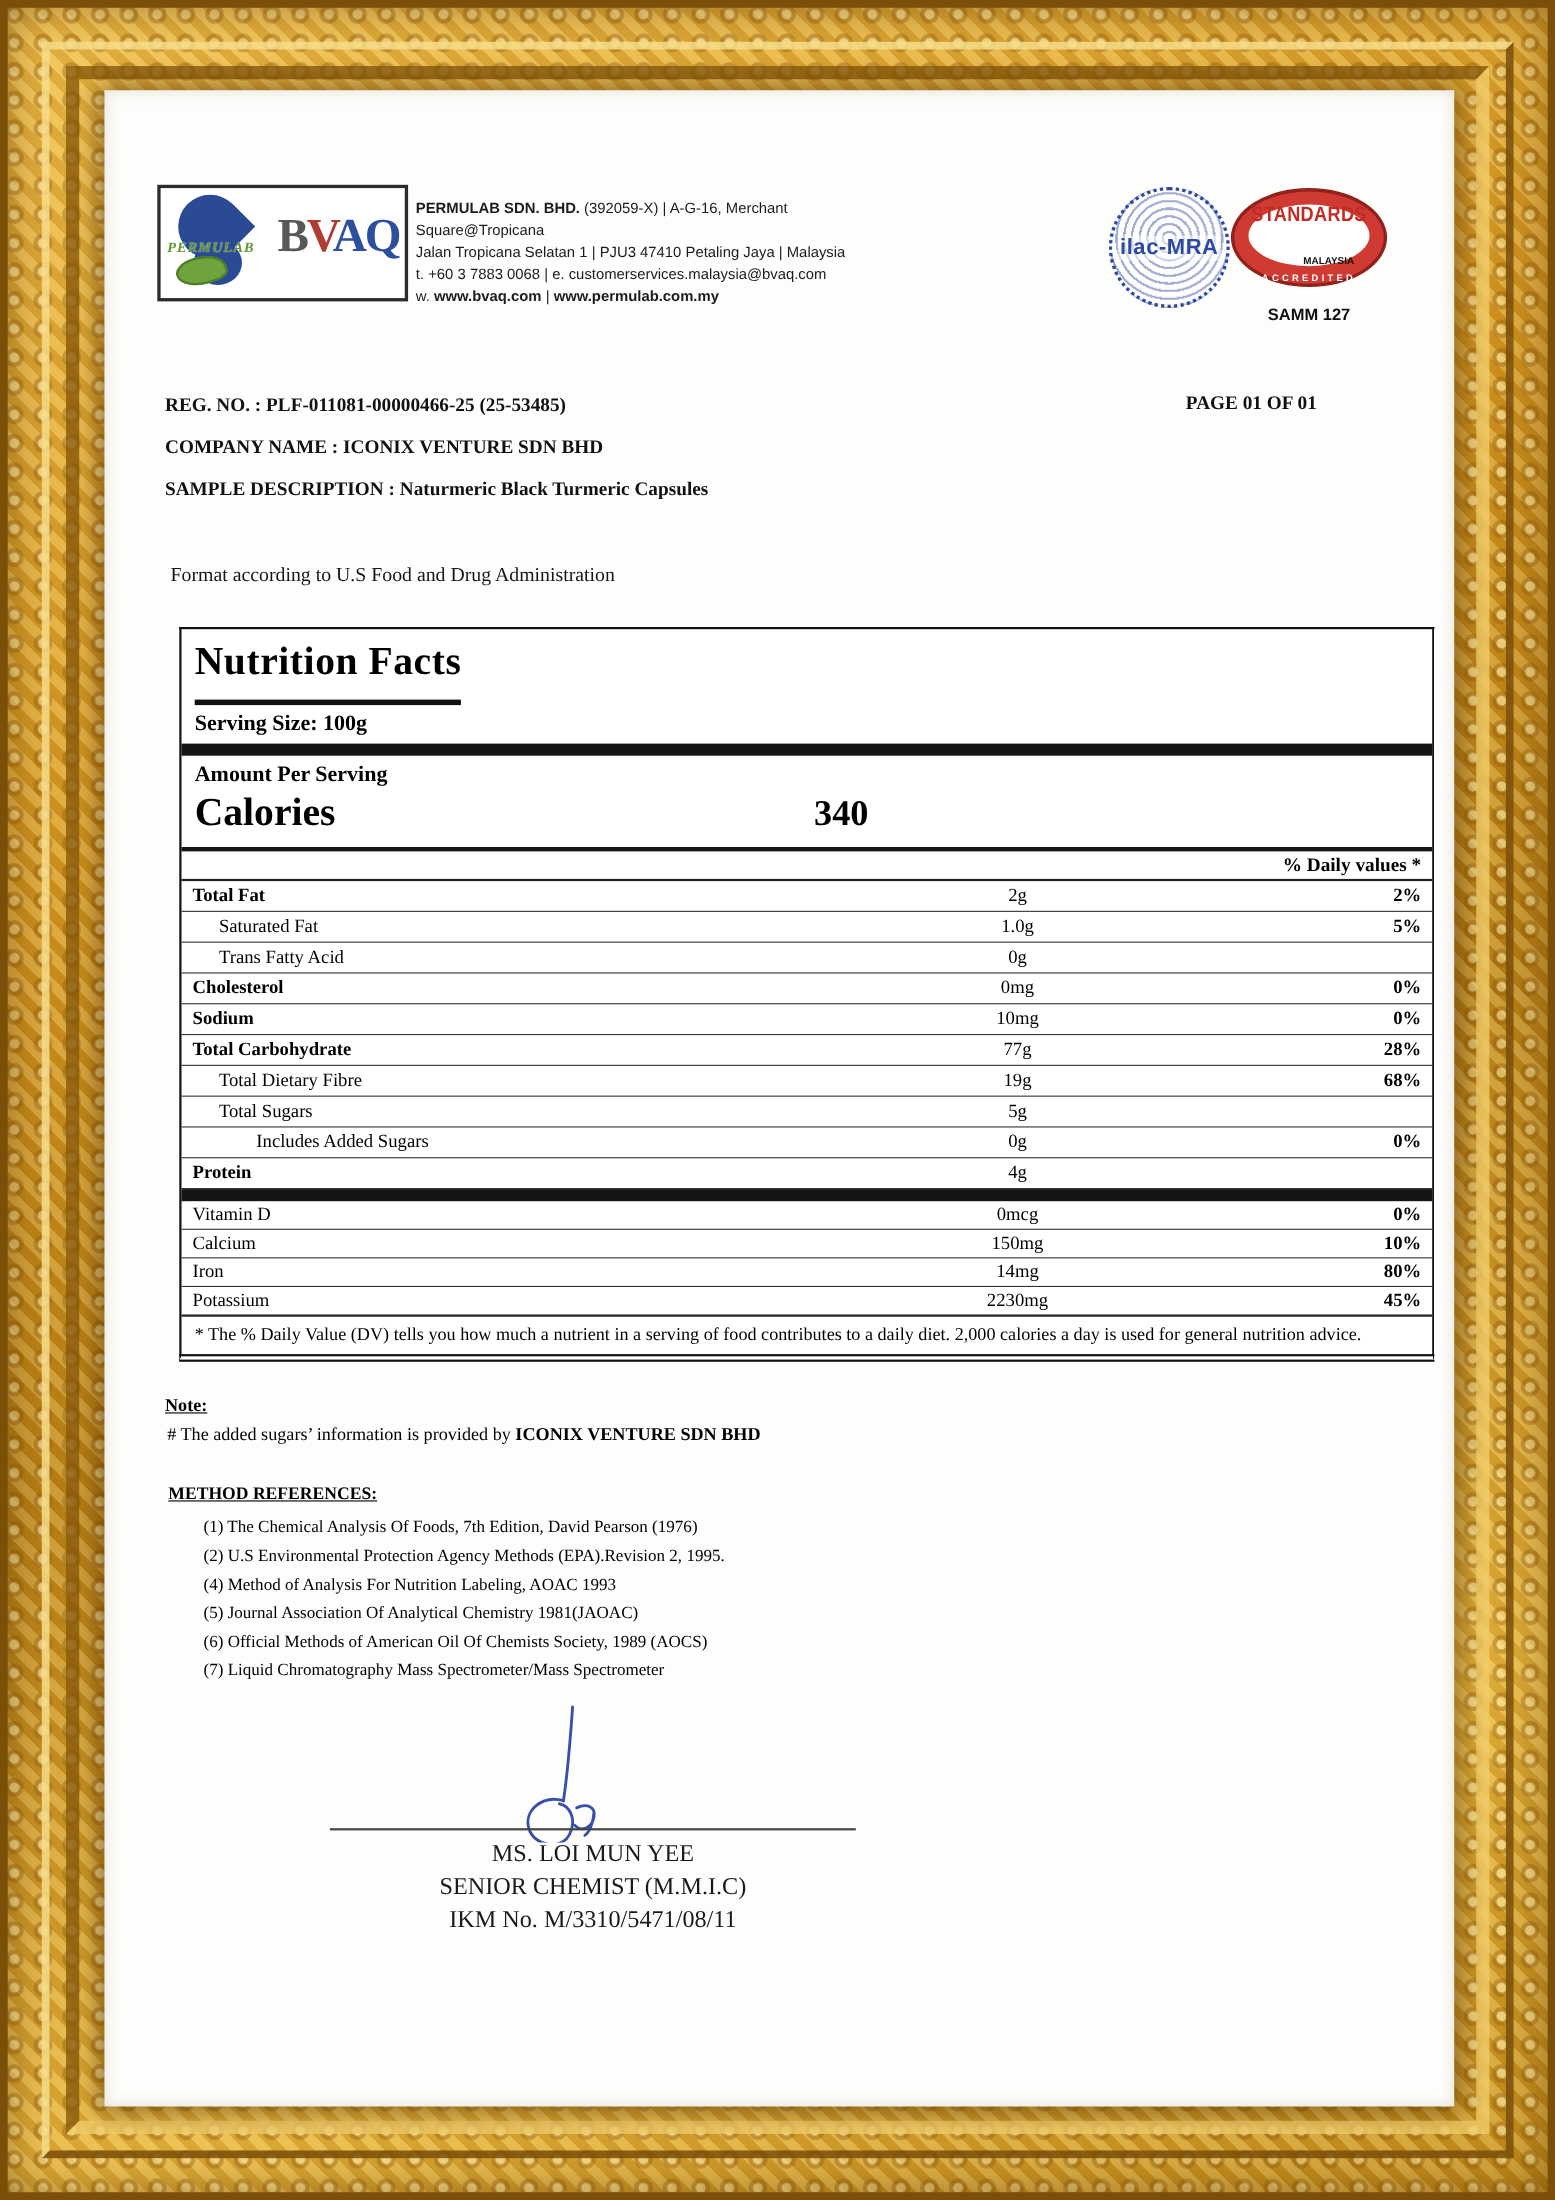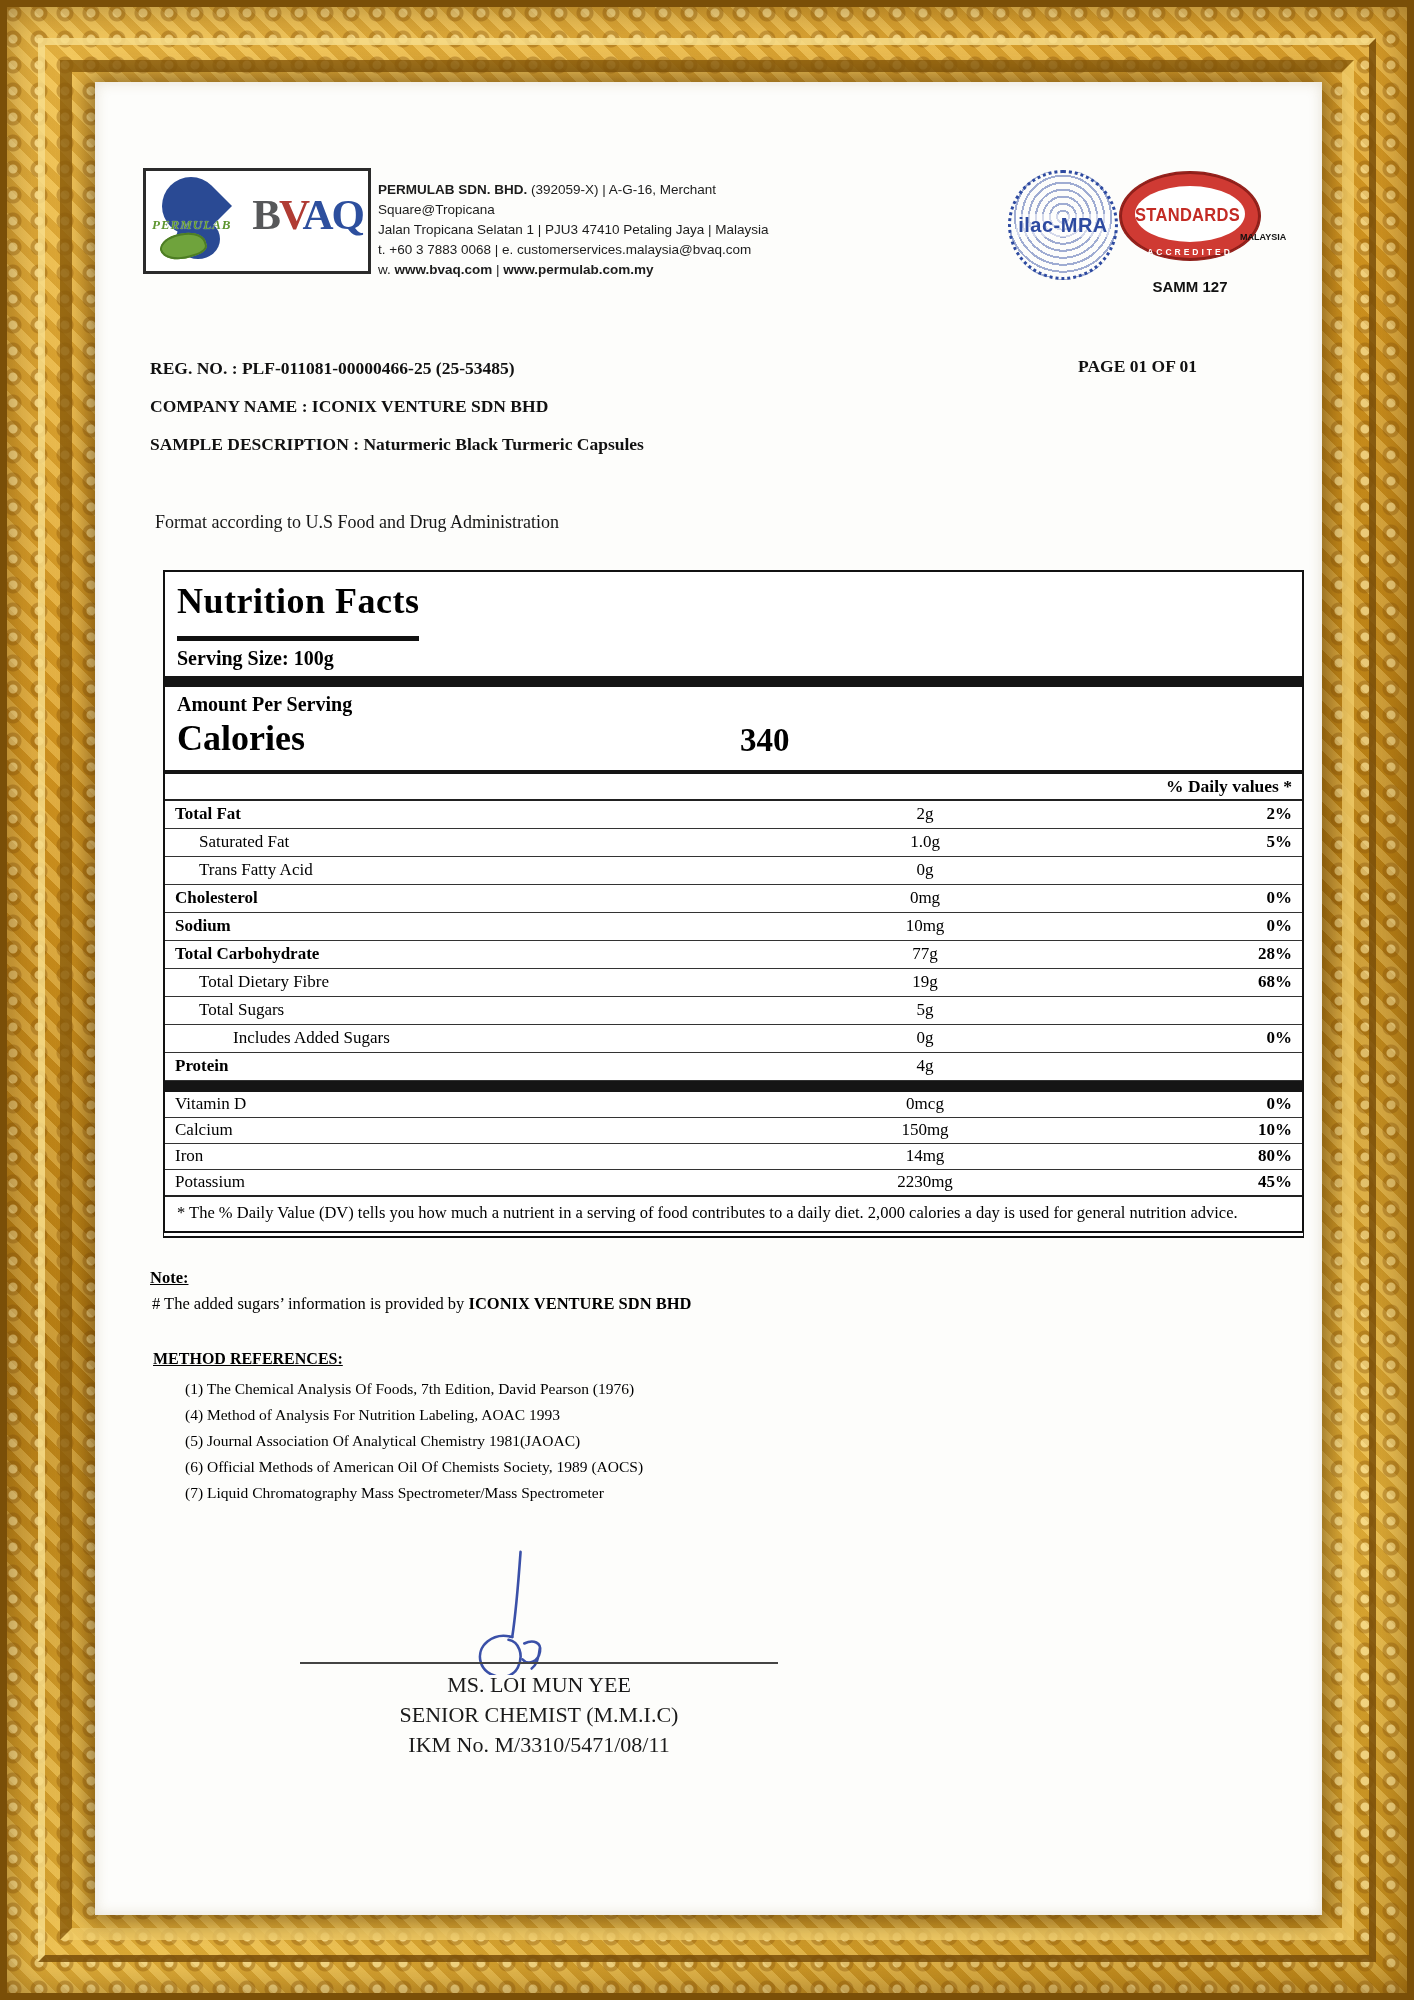--- a/index.html
+++ b/index.html
@@ -42,21 +42,21 @@
         font-size:13.5px;line-height:20px;color:#1c1c1c;}
   .ilac{left:913px;top:88px;width:104px;height:104px;border-radius:50%;
         border:3px dotted #2d4aa0;
         background:repeating-radial-gradient(circle at 50% 42%, rgba(45,74,160,0) 0 5px, rgba(45,74,160,.45) 5px 7px);
         display:flex;align-items:center;justify-content:center;}
   .ilac-label{font-family:"Liberation Sans",sans-serif;font-weight:bold;font-size:20px;color:#2d4aa0;
         background:rgba(255,255,255,.55);padding:0 2px;letter-spacing:.5px;}
   .std{left:1025px;top:90px;width:140px;height:88px;border-radius:50%;background:#cf3a33;
         box-shadow:inset 0 0 0 2px #8e1f1a, 0 0 0 1px #8e1f1a;}
   .std-inner{position:absolute;left:15px;top:14px;right:15px;bottom:18px;background:#fff;border-radius:50%;
-        display:flex;flex-direction:row;align-items:center;justify-content:space-between;}
+        display:flex;flex-direction:column;align-items:center;justify-content:space-between;}
   .std-title{color:#c32b24;font-family:"Liberation Sans",sans-serif;font-weight:bold;font-size:16.5px;
         letter-spacing:.3px;transform:scaleY(1.15);}
   .std-sub{color:#111;font-family:"Liberation Sans",sans-serif;font-weight:bold;font-size:9px;
         align-self:flex-end;margin-right:14px;}
   .std-arc{position:absolute;bottom:3px;left:0;right:0;text-align:center;color:#fff;
         font-family:"Liberation Sans",sans-serif;font-size:8.5px;font-weight:bold;letter-spacing:3px;}
   .samm{left:1025px;top:196px;width:140px;text-align:center;font-family:"Liberation Sans",sans-serif;
         font-weight:bold;font-size:15px;color:#111;}
 
   
@@ -237,20 +237,21 @@
     <div class="nf-footnote">* The % Daily Value (DV) tells you how much a nutrient in a serving of food contributes to a daily diet. 2,000 calories a day is used for general nutrition advice.</div>
   </div>
 
   <div class="abs note-title">Note:</div>
   <div class="abs note-line">
     <span># The added sugars’ information is provided by </span><b>ICONIX VENTURE SDN BHD</b>
   </div>
   <div class="abs refs-title">METHOD REFERENCES:</div>
   <div class="abs refs">
       <div>(1) The Chemical Analysis Of Foods, 7th Edition, David Pearson (1976)</div>
+      <div>(2) U.S Environmental Protection Agency Methods (EPA).Revision 2, 1995.</div>
       <div>(4) Method of Analysis For Nutrition Labeling, AOAC 1993</div>
       <div>(5) Journal Association Of Analytical Chemistry 1981(JAOAC)</div>
       <div>(6) Official Methods of American Oil Of Chemists Society, 1989 (AOCS)</div>
       <div>(7) Liquid Chromatography Mass Spectrometer/Mass Spectrometer</div>
     </div>
 
   <svg class="abs sig-svg" viewBox="0 0 120 135">
     <g fill="none" stroke="#3a50a8" stroke-width="2.8" stroke-linecap="round">
       <path d="M66,2 C64,30 61,68 57,94"></path>
       <path d="M57,94 C36,88 18,104 23,121 C28,139 55,143 63,127 C70,113 64,99 53,97"></path>

